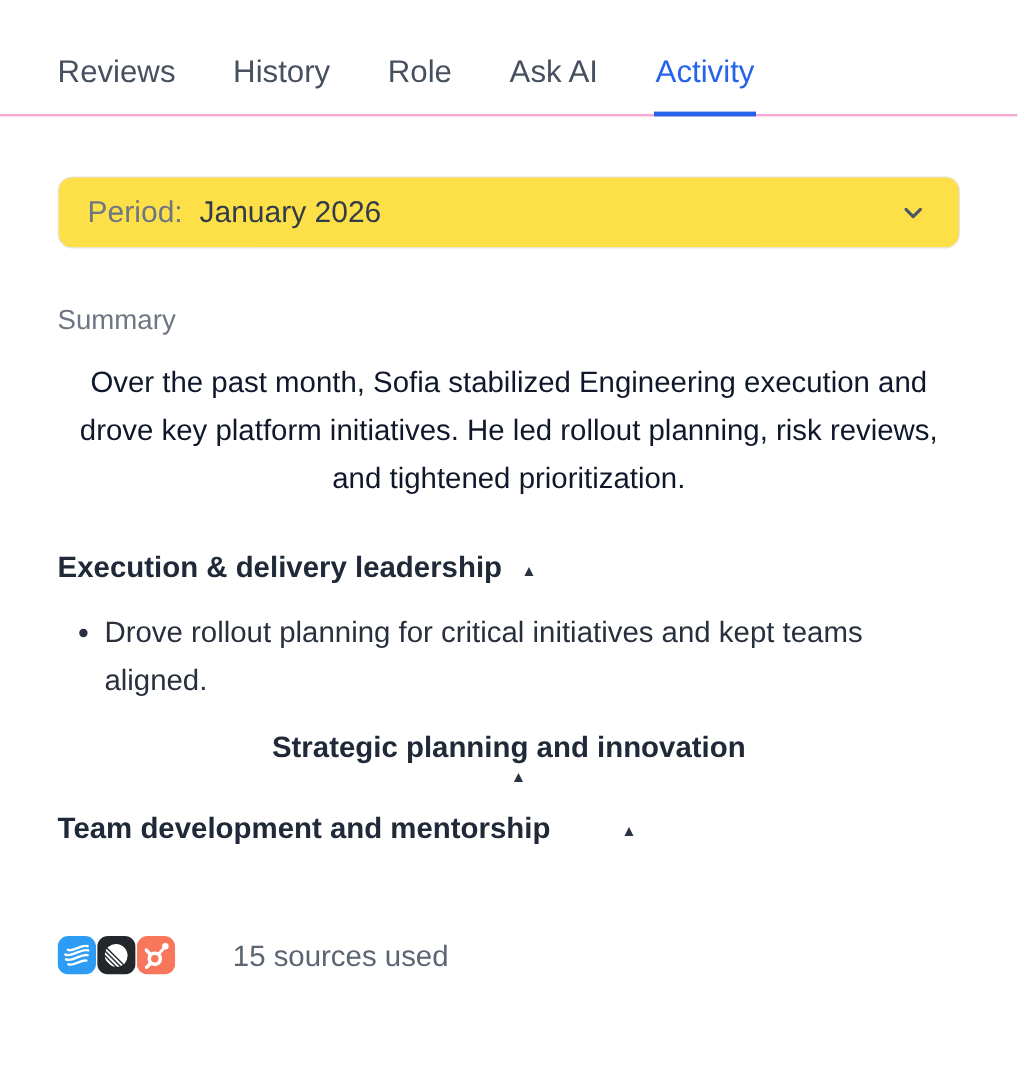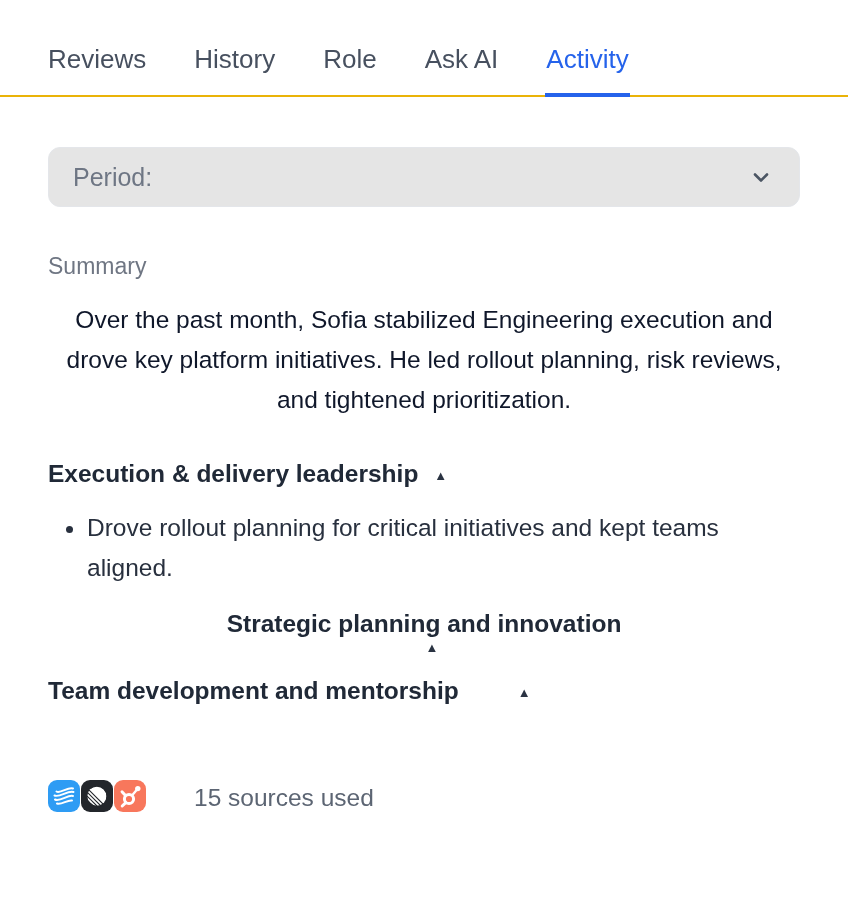--- a/index.html
+++ b/index.html
@@ -12,21 +12,21 @@
     font-family: "Liberation Sans", "DejaVu Sans", sans-serif;
     color: #28303e;
     position: relative;
   }
 
   
   .tabbar {
     display: flex;
     gap: 48px;
     padding: 44px 48px 0;
-    border-bottom: 2px solid #eab308;
+    border-bottom: 2px solid #f9a8d4;
   }
   .tab {
     font-size: 26px;
     line-height: 30px;
     font-weight: 500;
     color: #47505f;
     padding-bottom: 21px;
     position: relative;
     cursor: pointer;
     white-space: nowrap;
@@ -46,21 +46,21 @@
   .content { padding: 0 48px; }
 
   .period-select {
     margin-top: 50px;
     width: 100%;
     height: 60px;
     display: flex;
     align-items: center;
     border: 1.5px solid #e4e6ea;
     border-radius: 12px;
-    background: #e5e5e5;
+    background: #fde047;
     padding: 0 26px 0 24px;
     font-size: 25px;
     cursor: pointer;
     font-family: inherit;
   }
   .period-label { color: #6e7684; }
   .period-value { color: #323b49; margin-left: 14px; }
   .chevron { margin-left: auto; display: flex; align-items: center; }
 
   .summary-label {
@@ -135,20 +135,21 @@
   <div class="tab">History</div>
   <div class="tab">Role</div>
   <div class="tab">Ask AI</div>
   <div class="tab active">Activity</div>
 </nav>
 
 <main class="content">
 
   <button class="period-select">
     <span class="period-label">Period:</span>
+    <span class="period-value">January 2026</span>
     <span class="chevron">
       <svg width="24" height="24" viewBox="0 0 24 24">
         <path d="M6 9.5l6 6 6-6" stroke="#4b5563" stroke-width="2.6" fill="none" stroke-linecap="round" stroke-linejoin="round"></path>
       </svg>
     </span>
   </button>
 
   <div class="summary-label">Summary</div>
   <p class="summary-text">Over the past month, Sofia stabilized Engineering execution and drove key platform initiatives. He led rollout planning, risk reviews, and tightened prioritization.</p>
 

